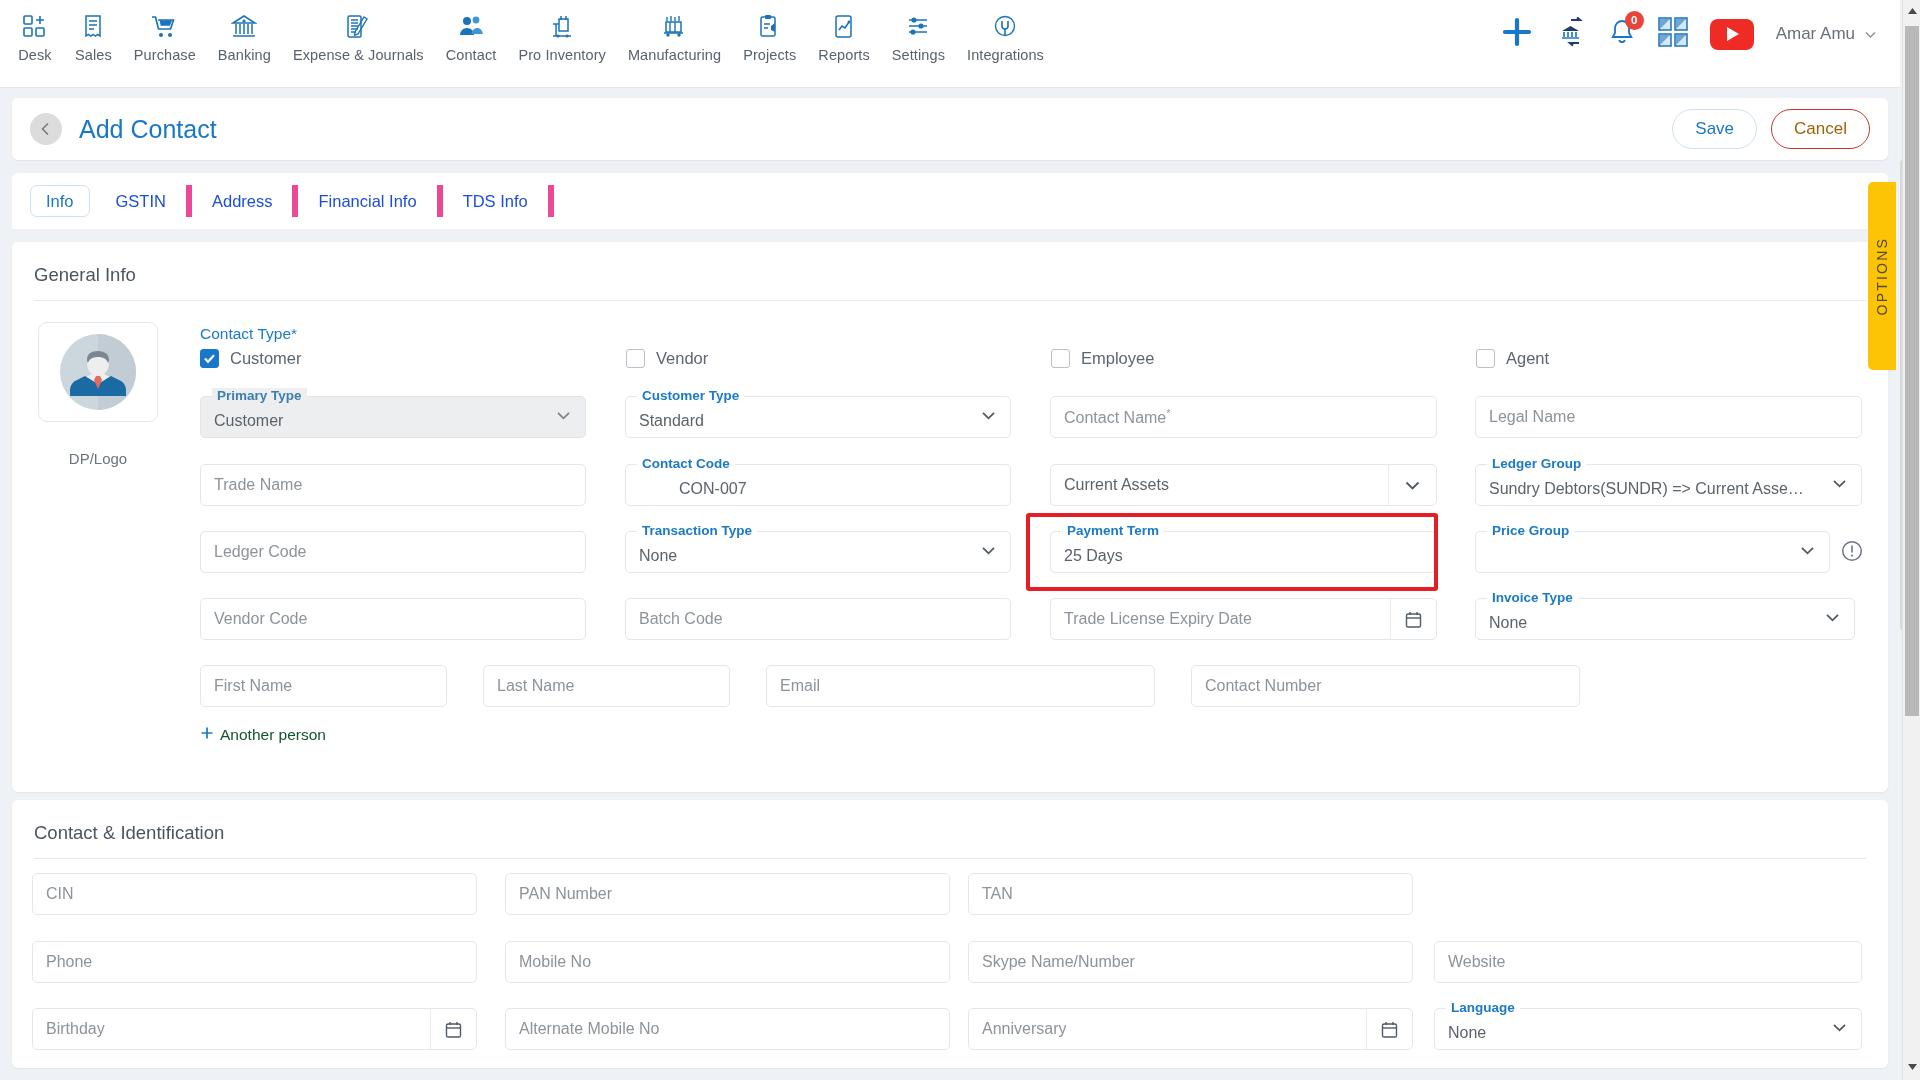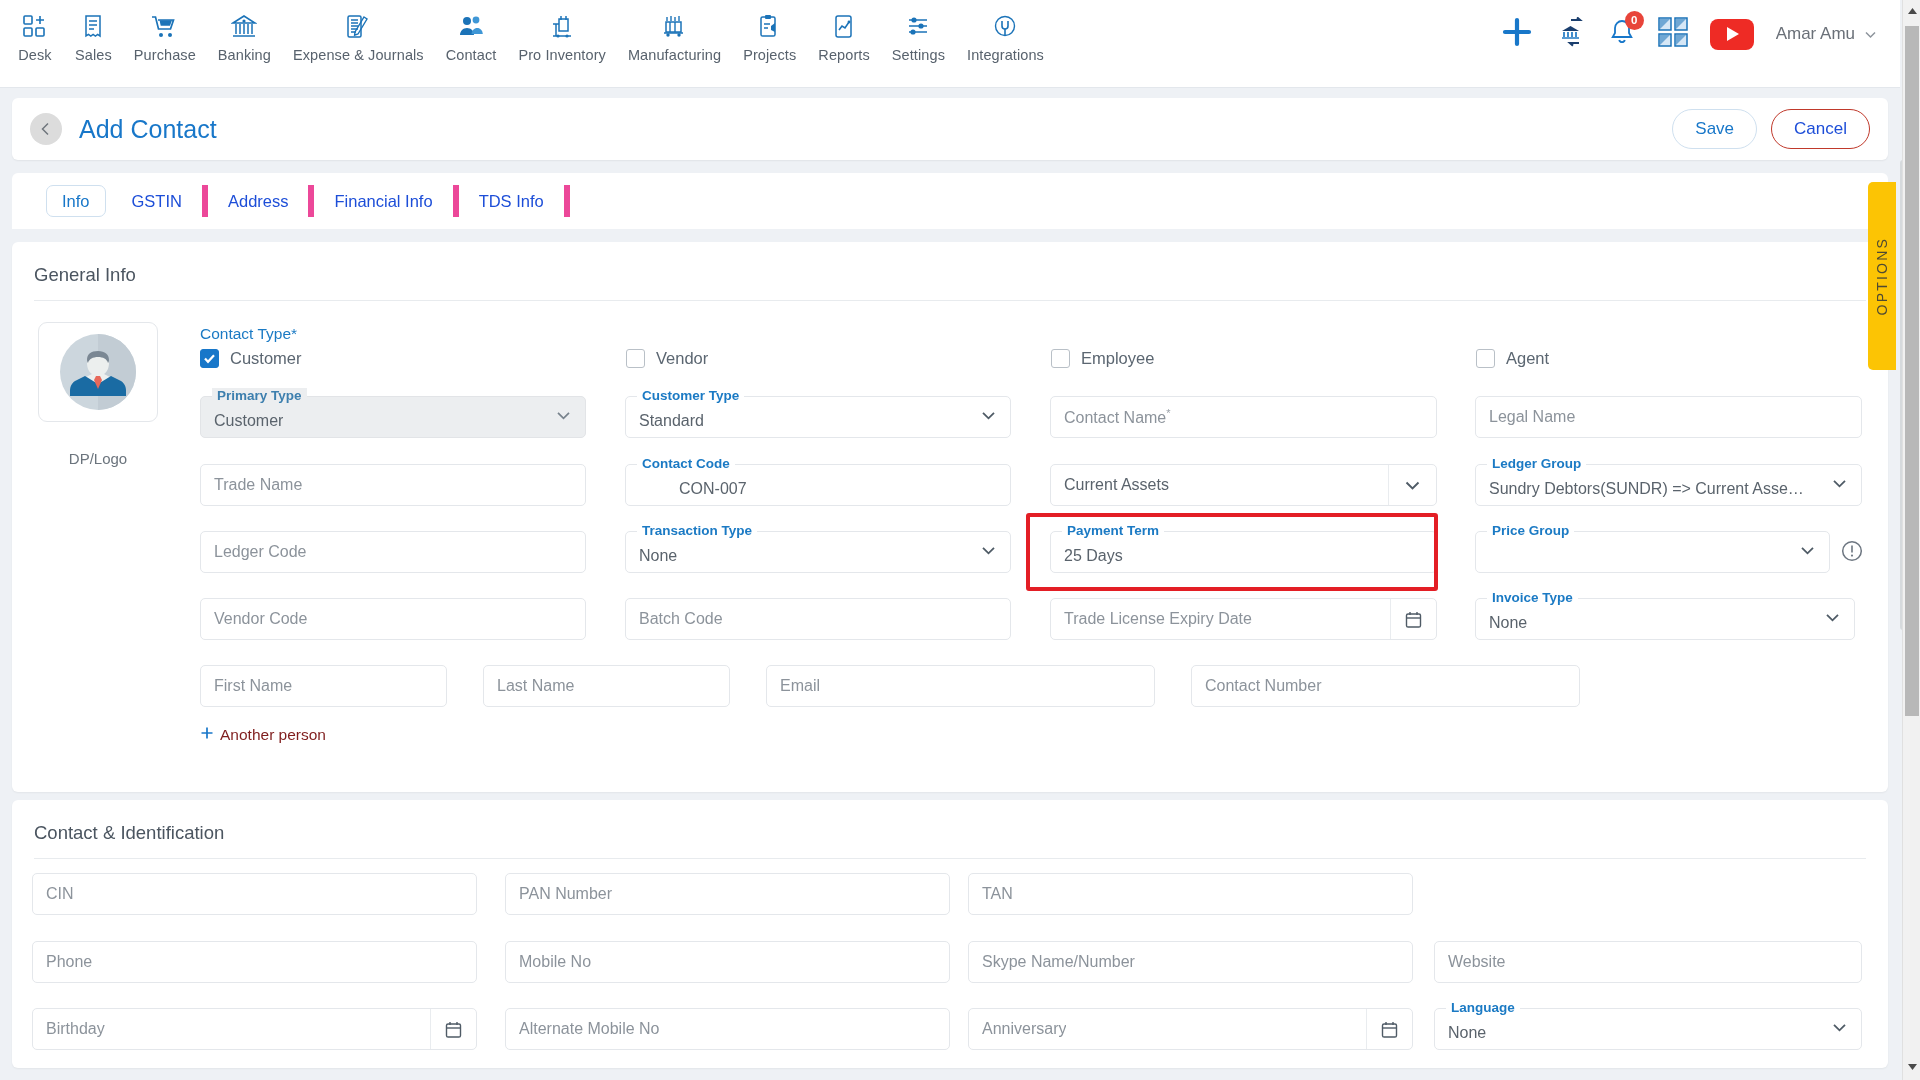--- a/index.html
+++ b/index.html
@@ -76,28 +76,28 @@
   .page-title {
     margin-left: 17px; font-size: 25px; color: #1877c9; font-weight: 500;
   }
   .hdr-actions { margin-left: auto; display: flex; gap: 14px; align-items: center; }
   .btn {
     height: 40px; min-width: 82px; padding: 0 22px; border-radius: 22px;
     background: #fff; font-size: 17px; cursor: pointer;
     display: flex; align-items: center; justify-content: center;
   }
   .btn-save { border: 1.4px solid #cfe0ef; color: #1877c9; }
-  .btn-cancel { border: 1.6px solid #c0392b; color: #1d4ed8; }
+  .btn-cancel { border: 1.6px solid #c0392b; color: #a16207; }
 
   
   .tabbar {
     position: absolute; top: 173px; left: 12px;
     width: 1876px; height: 56px;
     background: #fff; border-radius: 6px 6px 0 0;
-    display: flex; align-items: center; padding-left: 34px;
+    display: flex; align-items: center; padding-left: 18px;
   }
   .tab {
     font-size: 16.5px; color: #1d4ed8; padding: 0 20px; height: 32px;
     display: flex; align-items: center; cursor: pointer;
     border-right: 6px solid #ec4899;
   }
   .tab.active {
     color: #1877c9; border: 1.3px solid #cfe0ef; border-radius: 7px;
     padding: 0 15px; margin-right: 6px;
   }
@@ -178,21 +178,21 @@
     background: #fff;
   }
   .dp-label {
     position: absolute; left: 38px; top: 450px; width: 120px;
     text-align: center; font-size: 15px; color: #6b747d;
   }
 
   
   .another {
     position: absolute; left: 200px; top: 726px;
-    font-size: 15.5px; color: #7f1d1d; cursor: pointer;
+    font-size: 15.5px; color: #14532d; cursor: pointer;
     display: flex; align-items: center; gap: 6px;
   }
 
   
   .hl {
     position: absolute;
     border: 4px solid #e31e25; border-radius: 3px;
     pointer-events: none;
   }
 

